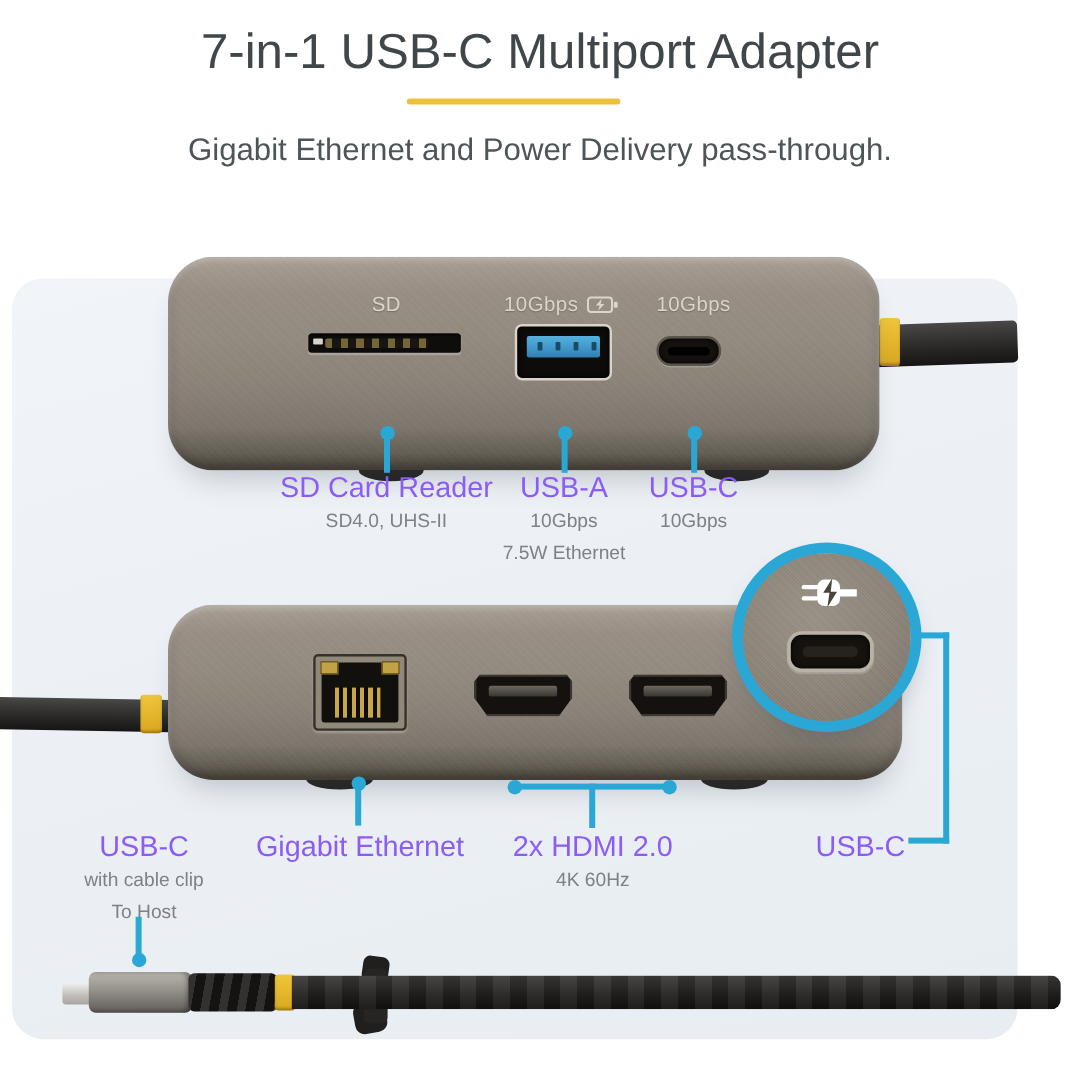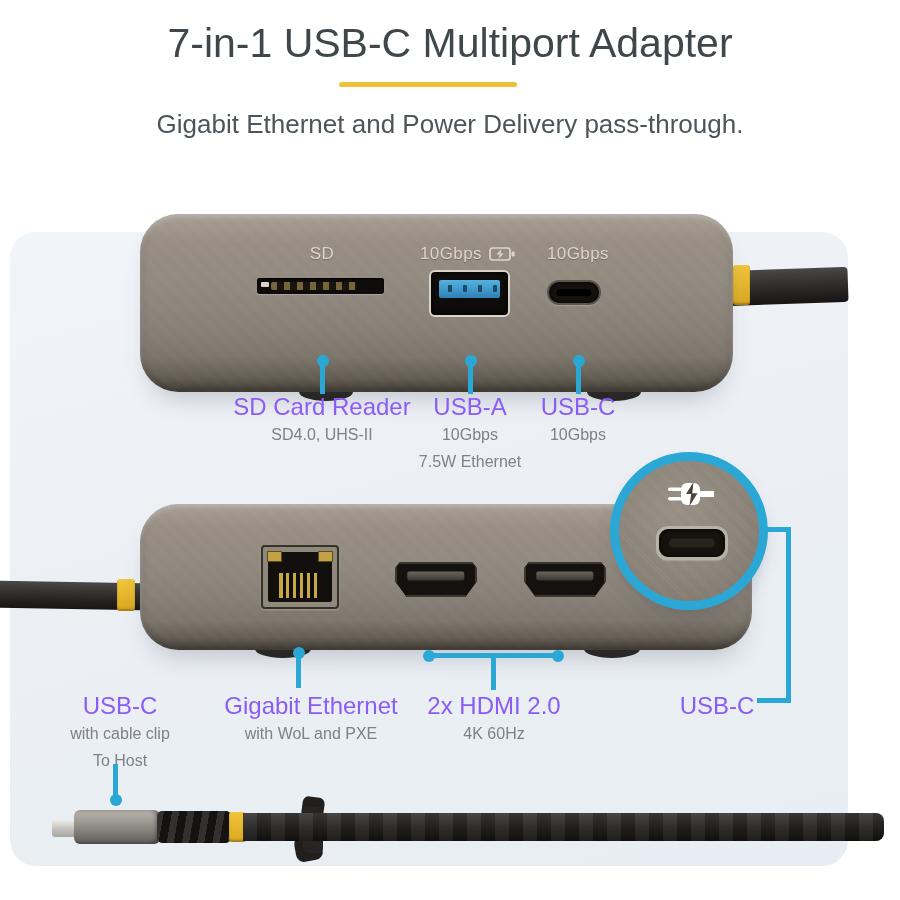--- a/index.html
+++ b/index.html
@@ -190,23 +190,22 @@
   <div class="abs hline" style="left:428px;top:653px;width:131px;height:5px;"></div>
   <div class="abs dot" style="left:423px;top:650px;"></div>
   <div class="abs dot" style="left:552px;top:650px;"></div>
   <div class="abs vline" style="left:491px;top:653px;width:5px;height:37px;"></div>
 
   <div class="abs p-label" style="left:30px;top:692px;width:180px;">
     <div class="p-title">USB-C</div>
     <div class="p-sub">with cable clip</div>
     <div class="p-sub">To Host</div>
   </div>
-  <div class="abs p-label" style="left:206px;top:692px;width:210px;">
+  <div class="abs p-label" style="left:195px;top:692px;width:210px;">
     <div class="p-title">Gigabit Ethernet</div>
-    <div class="p-sub">with WoL and PXE</div>
   </div>
   <div class="abs p-label" style="left:404px;top:692px;width:180px;">
     <div class="p-title">2x HDMI 2.0</div>
     <div class="p-sub">4K 60Hz</div>
   </div>
   <div class="abs p-label" style="left:607px;top:692px;width:220px;">
     <div class="p-title">USB-C</div>
   </div>
 
   <div class="abs vline" style="left:113px;top:764px;width:5px;height:34px;"></div>

